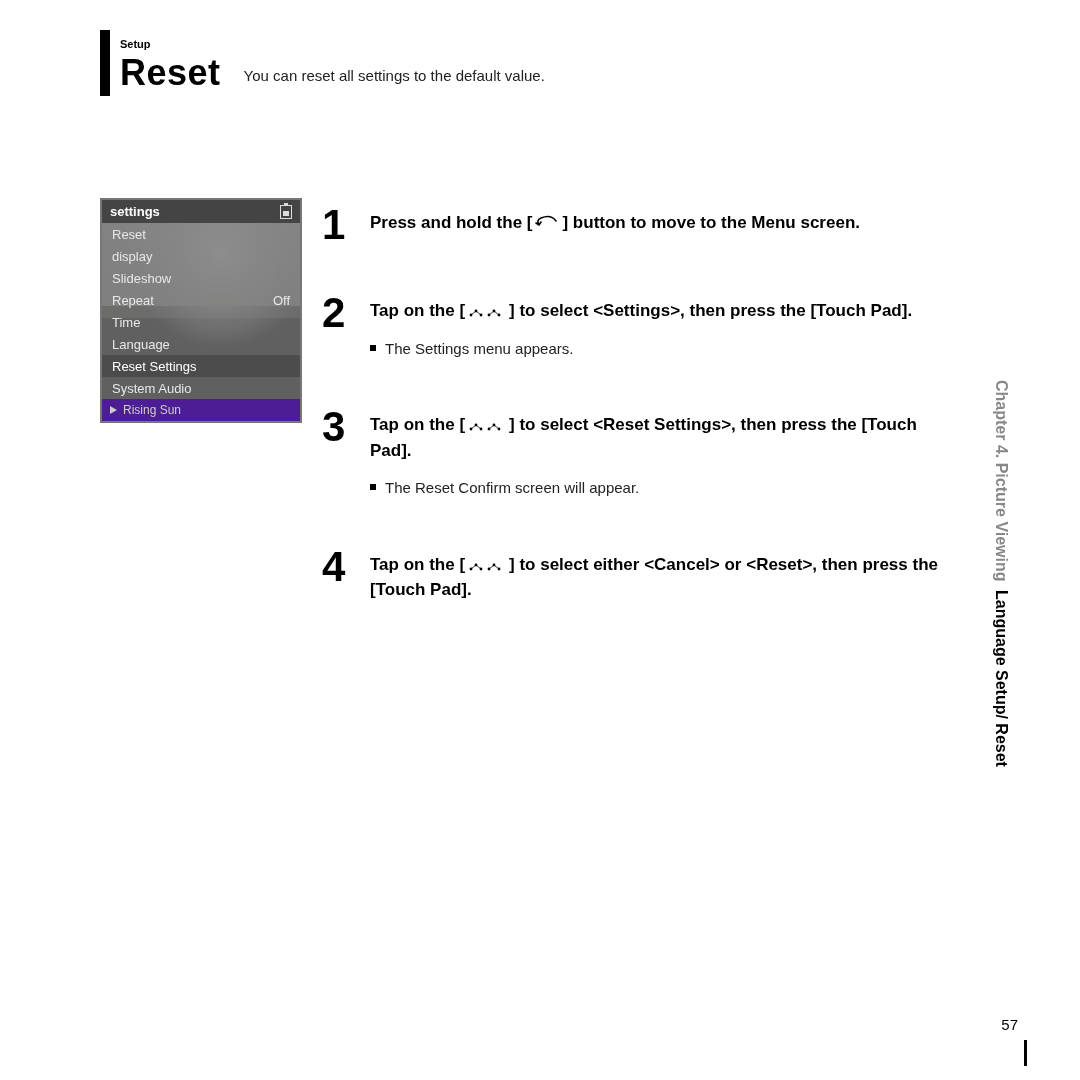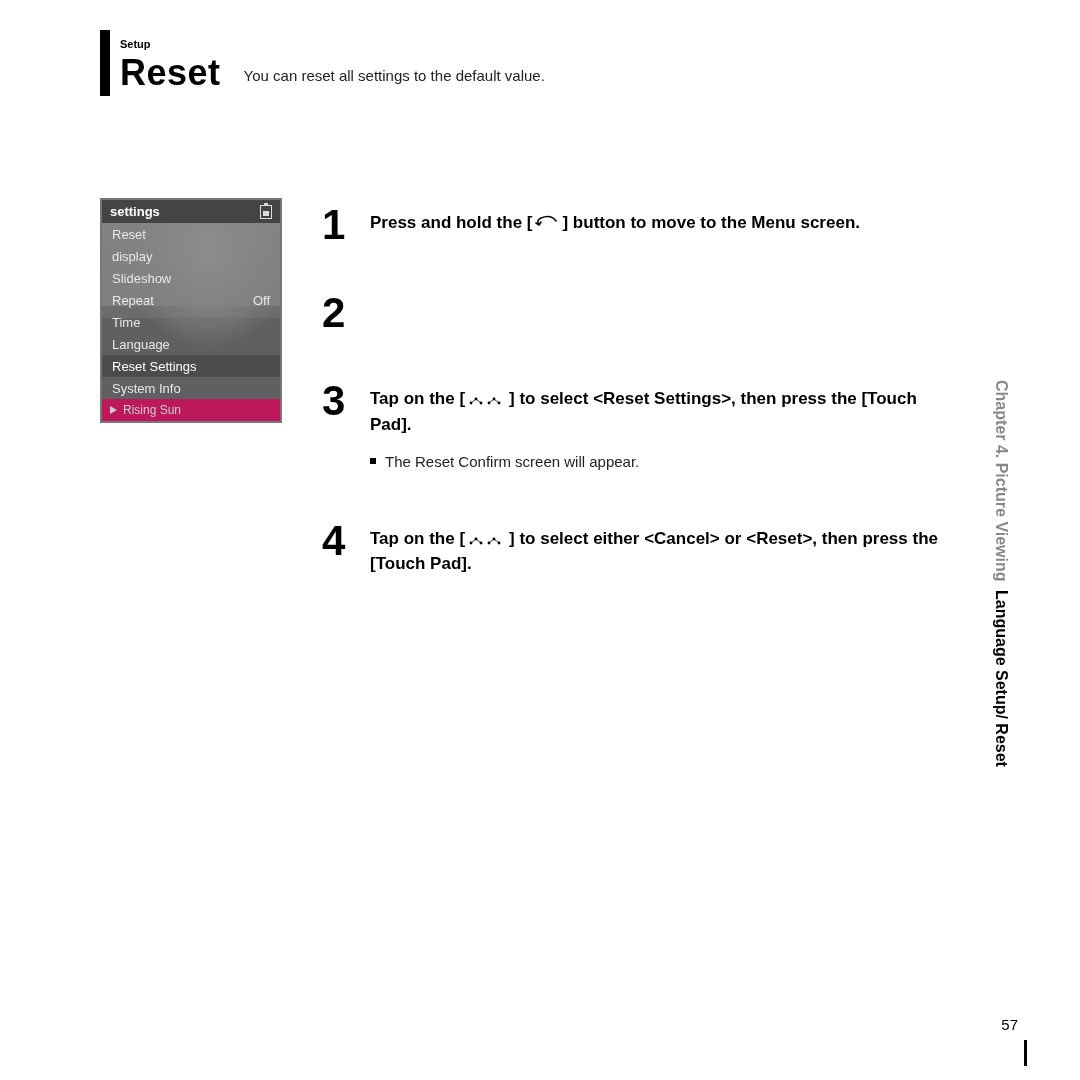--- a/index.html
+++ b/index.html
@@ -45,21 +45,21 @@
     color: #222;
     position: relative;
     top: -4px;
   }
 
   
   .device {
     position: absolute;
     left: 100px;
     top: 198px;
-    width: 182px;
+    width: 202px;
     border: 2px solid #777;
     background: #6b6b6b;
     font-family: Arial, sans-serif;
   }
   .device-header {
     display: flex;
     justify-content: space-between;
     align-items: center;
     padding: 4px 8px 4px 8px;
     background: #444;
@@ -108,21 +108,21 @@
   .device-list li {
     position: relative;
     z-index:1;
     padding: 3.5px 10px;
     display: flex;
     justify-content: space-between;
     background: rgba(0,0,0,0.06);
   }
   .device-list li.hl { background: rgba(0,0,0,0.25); color:#fff; }
   .device-foot {
-    background:#be185d;
+    background:#4c1d95;
     color:#ccc;
     font-size:12px;
     padding: 4px 8px;
     display:flex;
     align-items:center;
     gap:6px;
   }
   .play-tri {
     width:0;height:0;border-left:7px solid #ccc;border-top:4px solid transparent;border-bottom:4px solid transparent;
   }
@@ -242,21 +242,21 @@
       </li>
     <li>
         <span>Language</span>
         <span></span>
       </li>
     <li class="hl">
         <span>Reset Settings</span>
         <span></span>
       </li>
     <li>
-        <span>System Info</span>
+        <span>System Audio</span>
         <span></span>
       </li>
   </ul>
   <div class="device-foot">
     <span class="play-tri"></span>
     <span>Rising Sun</span>
   </div>
 </div>
 
 <div class="steps">
@@ -268,20 +268,36 @@
         <span>Press and hold the [</span><svg class="inline-icon" width="26" height="16" viewBox="0 0 26 16">
             <path d="M5 10 Q 2 5 7 3 Q 17 -1 22 6 M5 10 l-3 -2 M5 10 l2 -3" fill="none" stroke="#000" stroke-width="1.6" stroke-linecap="round"></path>
           </svg><span>] button to move to the Menu screen.</span>
       </div>
     </div>
   </div>
 
   <div class="step">
     <div class="num">2</div>
     <div class="step-body">
+      <div class="step-title">
+        <span>Tap on the [</span><svg class="inline-icon" width="40" height="14" viewBox="0 0 40 14">
+            <circle cx="4" cy="10" r="1.4"></circle>
+            <circle cx="9" cy="6" r="1.4"></circle>
+            <circle cx="14" cy="10" r="1.4"></circle>
+            <circle cx="22" cy="10" r="1.4"></circle>
+            <circle cx="27" cy="6" r="1.4"></circle>
+            <circle cx="32" cy="10" r="1.4"></circle>
+            <path d="M4 10 L9 6 L14 10 M22 10 L27 6 L32 10" stroke="#000" stroke-width="0.8" fill="none"></path>
+          </svg><span>] to select &lt;Settings&gt;,  then press the [Touch Pad].</span>
+      </div>
+      <ul class="bullets">
+        <li>
+            <span>The Settings menu appears.</span>
+          </li>
+      </ul>
     </div>
   </div>
 
   <div class="step">
     <div class="num">3</div>
     <div class="step-body">
       <div class="step-title">
         <span>Tap on the [</span><svg class="inline-icon" width="40" height="14" viewBox="0 0 40 14">
             <circle cx="4" cy="10" r="1.4"></circle>
             <circle cx="9" cy="6" r="1.4"></circle>

